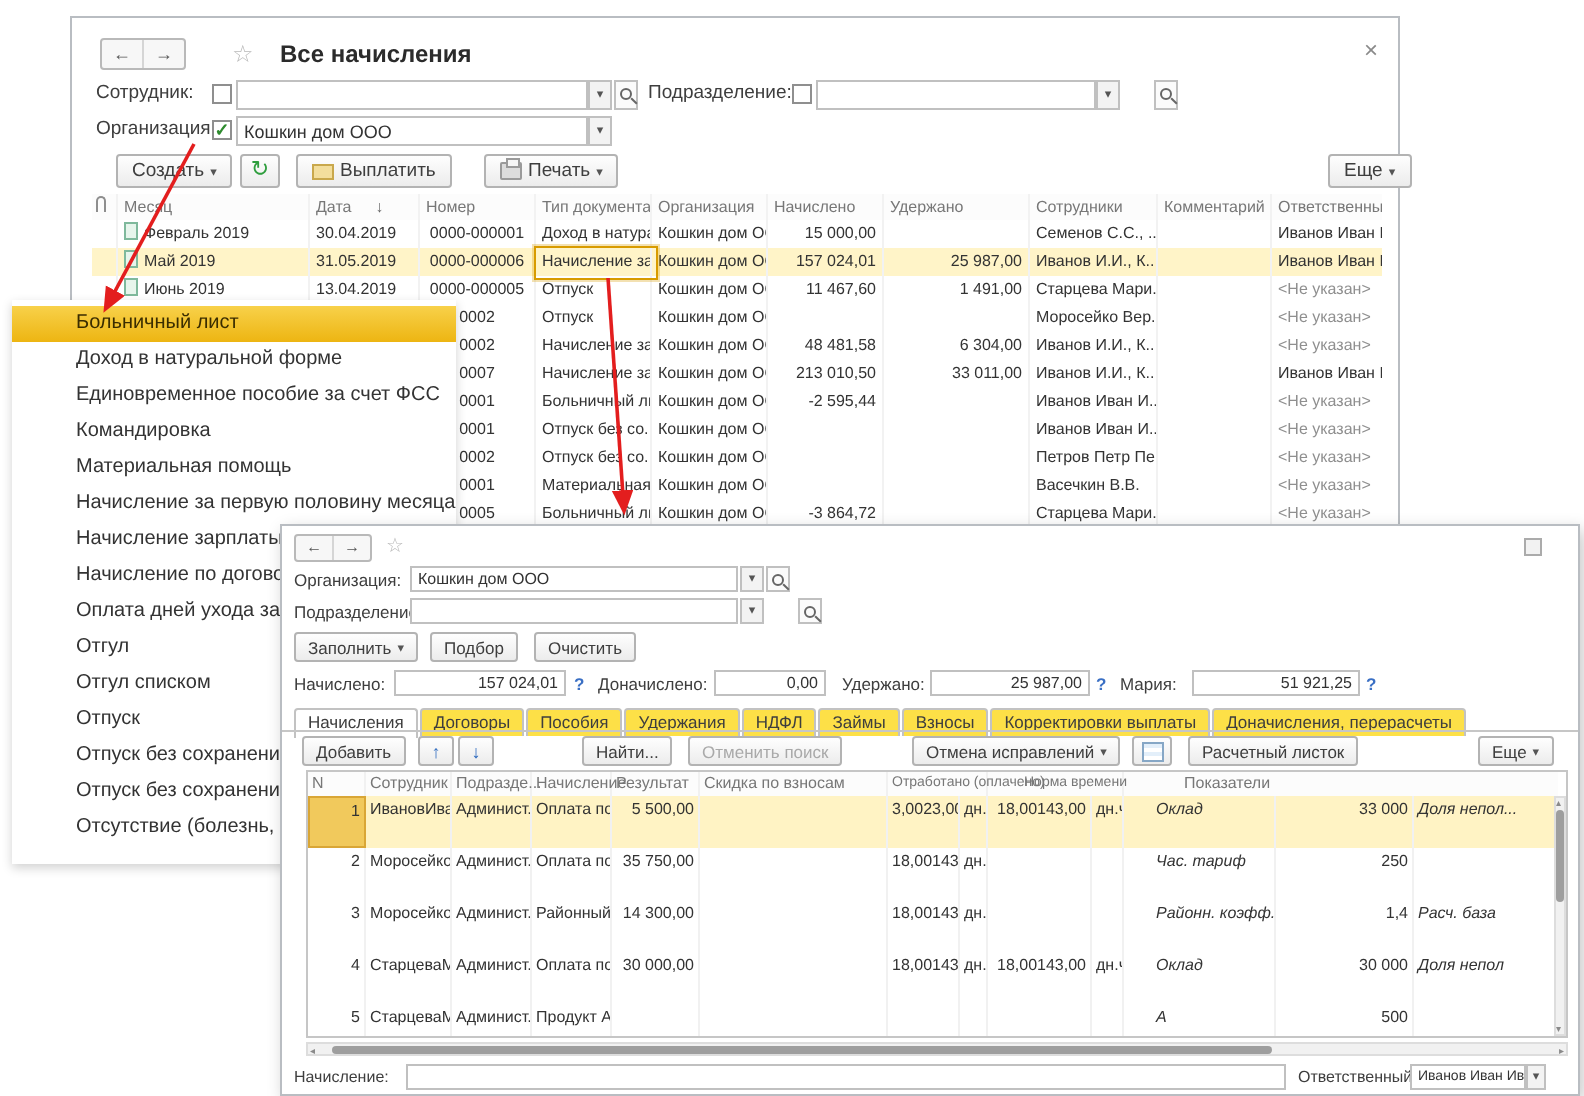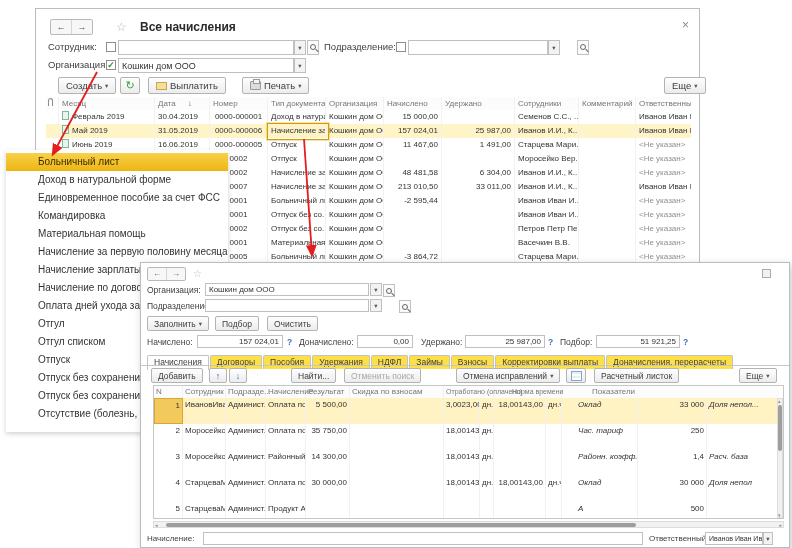--- a/index.html
+++ b/index.html
@@ -167,21 +167,21 @@
       <span class="tc cOr">Кошкин дом ООО</span>
       <span class="tc cAc">157 024,01</span>
       <span class="tc cWh">25 987,00</span>
       <span class="tc cEm">Иванов И.И., К...</span>
       <span class="tc cCo"></span>
       <span class="tc cRe">Иванов Иван И</span>
     </div>
     <div class="trow" style="top:129px">
       <span class="tc cIc"></span>
       <span class="tc cMo"><span class="doc"></span><span>Июнь 2019</span></span>
-      <span class="tc cDa">16.06.2019</span>
+      <span class="tc cDa">13.04.2019</span>
       <span class="tc cNu">0000-000005</span>
       <span class="tc cTy">Отпуск</span>
       <span class="tc cOr">Кошкин дом ООО</span>
       <span class="tc cAc">11 467,60</span>
       <span class="tc cWh">1 491,00</span>
       <span class="tc cEm">Старцева Мари...</span>
       <span class="tc cCo"></span>
       <span class="tc cRe gray">&lt;Не указан&gt;</span>
     </div>
     <div class="trow" style="top:143px">
@@ -337,21 +337,21 @@
     <button class="btn btn2 abs" style="left:126px;top:53px">Очистить</button>
 
     <span class="lbl2 abs" style="left:6px;top:74px">Начислено:</span>
     <div class="fld fldr abs" style="left:56px;top:72px;width:86px;height:13px;line-height:12px;font-size:8px">157 024,01</div>
     <span class="help abs" style="left:146px;top:74px">?</span>
     <span class="lbl2 abs" style="left:158px;top:74px">Доначислено:</span>
     <div class="fld fldr abs" style="left:216px;top:72px;width:56px;height:13px;line-height:12px;font-size:8px">0,00</div>
     <span class="lbl2 abs" style="left:280px;top:74px">Удержано:</span>
     <div class="fld fldr abs" style="left:324px;top:72px;width:80px;height:13px;line-height:12px;font-size:8px">25 987,00</div>
     <span class="help abs" style="left:407px;top:74px">?</span>
-    <span class="lbl2 abs" style="left:419px;top:74px">Подбор:</span>
+    <span class="lbl2 abs" style="left:419px;top:74px">Мария:</span>
     <div class="fld fldr abs" style="left:455px;top:72px;width:84px;height:13px;line-height:12px;font-size:8px">51 921,25</div>
     <span class="help abs" style="left:542px;top:74px">?</span>
 
     
     <div class="abs" style="left:6px;top:88px;white-space:nowrap">
       <span class="tab on">Начисления</span><span class="tab">Договоры</span><span class="tab">Пособия</span><span class="tab">Удержания</span><span class="tab">НДФЛ</span><span class="tab">Займы</span><span class="tab">Взносы</span><span class="tab">Корректировки выплаты</span><span class="tab">Доначисления, перерасчеты</span>
     </div>
     <div class="abs" style="left:0;top:102px;width:648px;border-top:1px solid #C6C6C6"></div>
 
     

